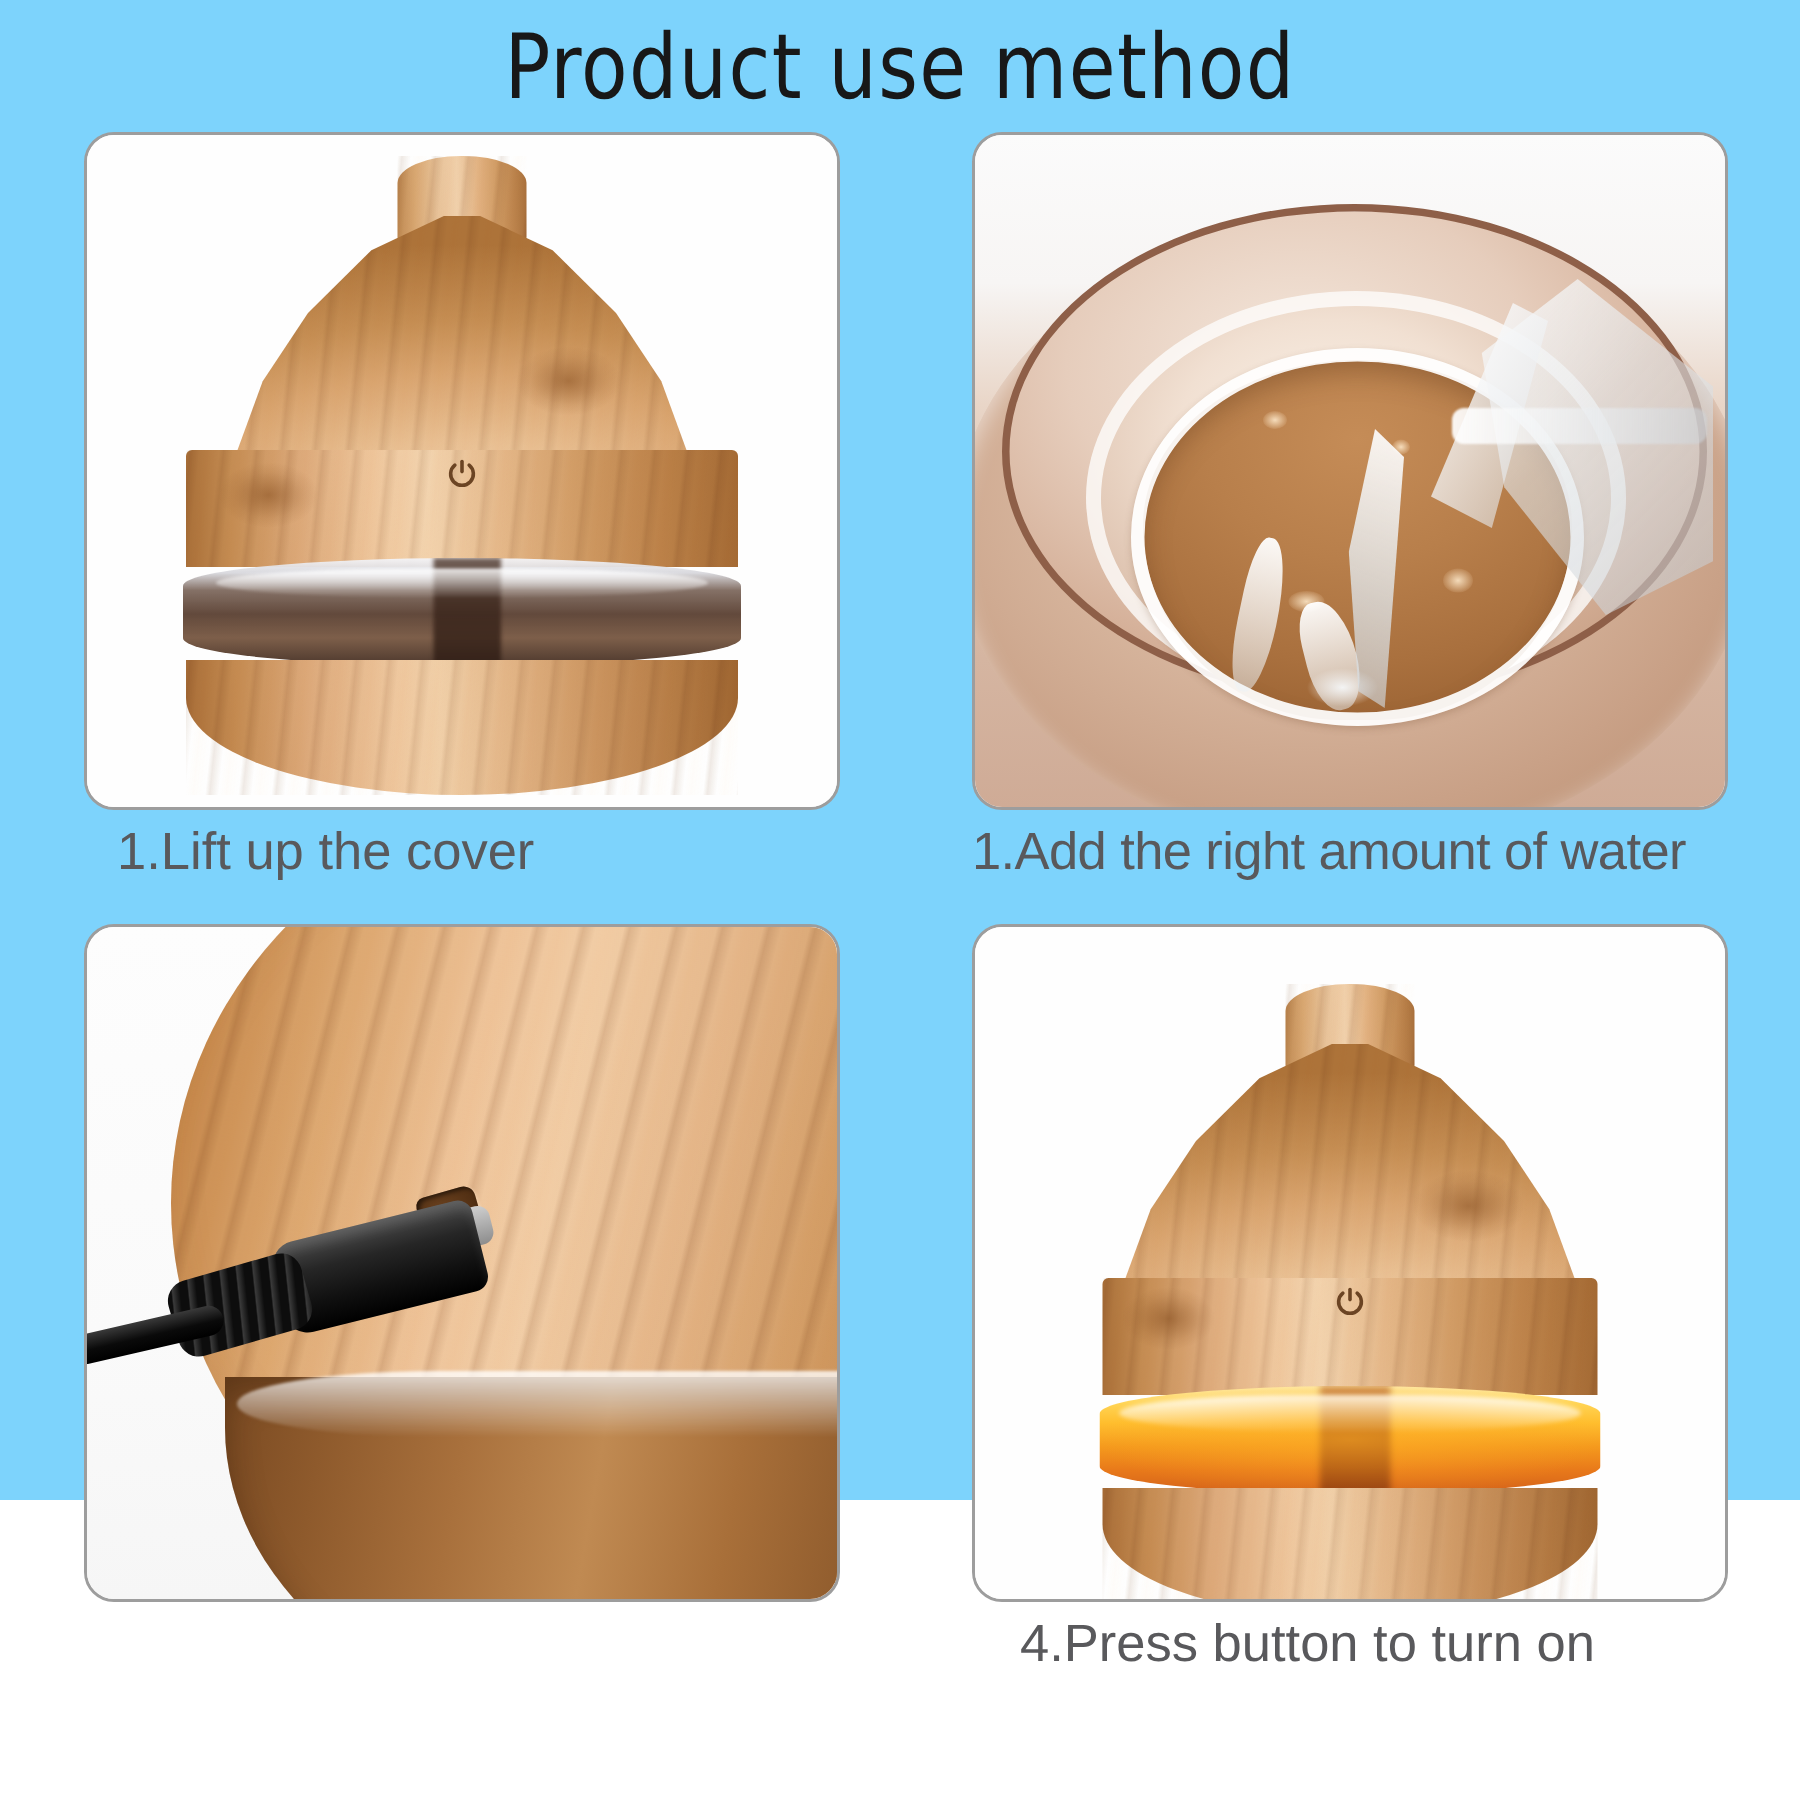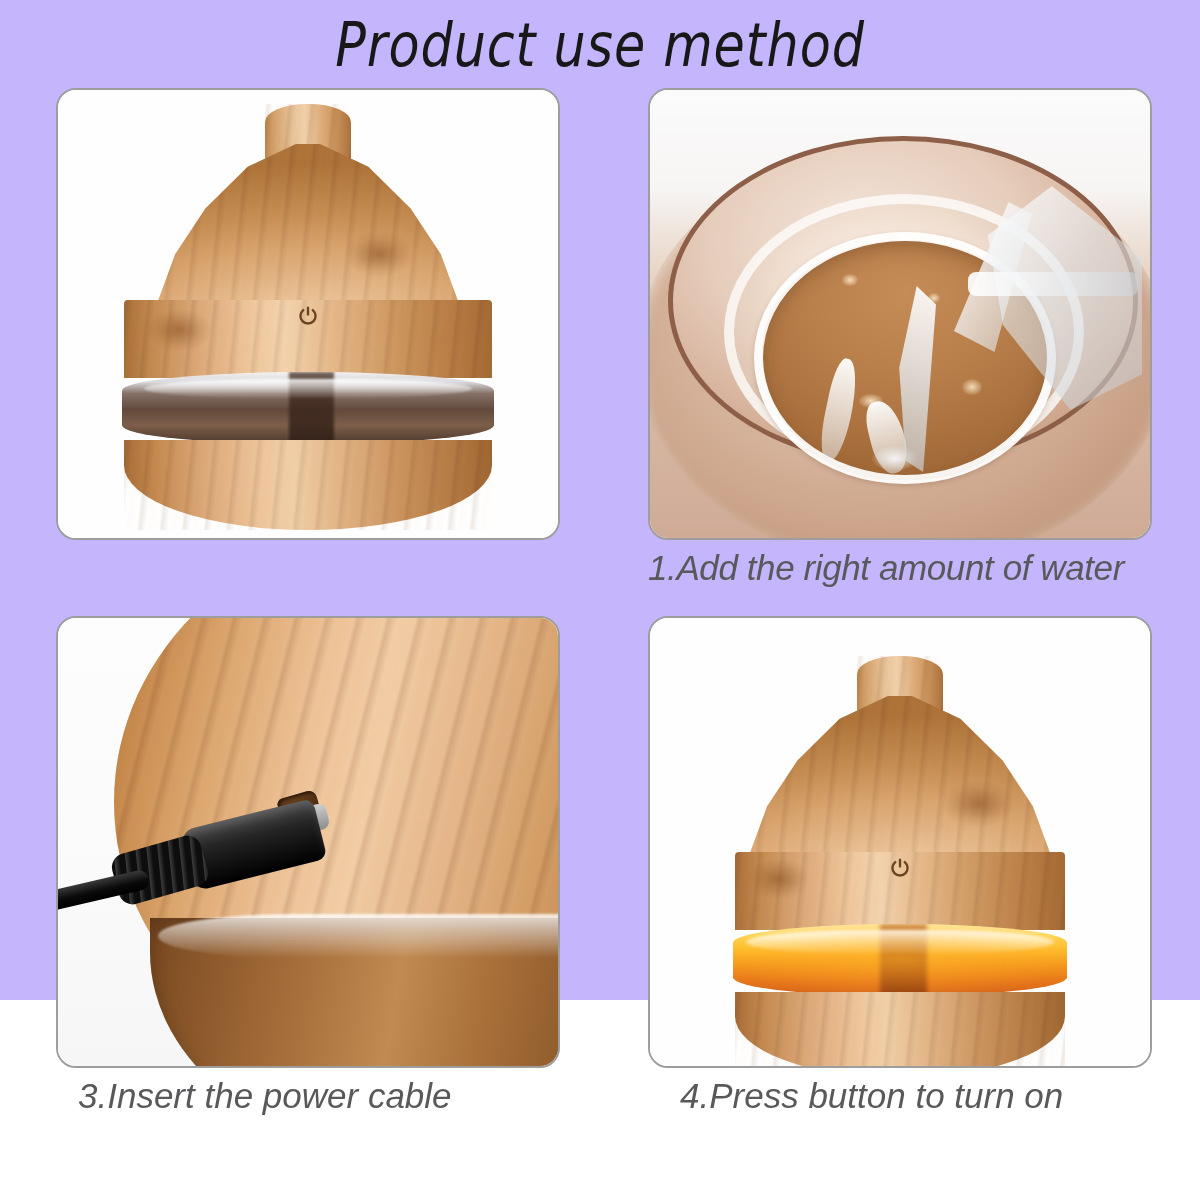--- a/index.html
+++ b/index.html
@@ -2,21 +2,21 @@
 <html><head>
 <meta charset="utf-8">
 <style>
   * { box-sizing: border-box; margin: 0; padding: 0; }
   html, body {
     width: 1200px; height: 1200px;
     background: #ffffff;
     font-family: "Liberation Sans", sans-serif;
     overflow: hidden;
   }
-  .page { position: relative; width: 1200px; height: 1000px; background: #c4b5fd; font-style: italic; }
+  .page { position: relative; width: 1200px; height: 1000px; background: #7dd3fc; }
 
   
   .title {
     position: absolute; top: 6px; left: 0; width: 1200px;
     text-align: center;
     font-family: "DejaVu Sans Condensed", "Liberation Sans", sans-serif;
     font-size: 60px; line-height: 78px;
     letter-spacing: 1px;
     color: #181818;
     transform: scaleX(0.94);
@@ -405,20 +405,21 @@
                 <div class="band-core-off"></div>
               </div>
             </div>
 
             <div class="hum-lower">
               <div class="grain"></div>
             </div>
           </div>
         </div>
       </div>
+      <div class="caption">1.Lift up the cover</div>
     </div>
 
     <div class="step s2">
       <div class="frame">
         <div class="pour-stage">
           <div class="tank-outer"></div>
           <div class="tank-rim"></div>
           <div class="tank-ring"></div>
           <div class="tank-water">
             <div class="droplet" style="left:28%;top:14%;width:16px;height:12px;"></div>
@@ -445,21 +446,20 @@
           </div>
           <div class="base-skirt"></div>
           <div class="skirt-shine"></div>
           <div class="port"></div>
           <div class="plug-tip"></div>
           <div class="plug-barrel"></div>
           <div class="plug-boot"></div>
           <div class="cord"></div>
         </div>
       </div>
-      <div class="caption">3.Insert the power cable</div>
     </div>
 
     <div class="step s4">
       <div class="frame">
         <div class="hum-stage">
           <div class="hum">
             <div class="hum-neck">
                 <div class="grain"></div>
               </div>
             <div class="hum-shoulder">

